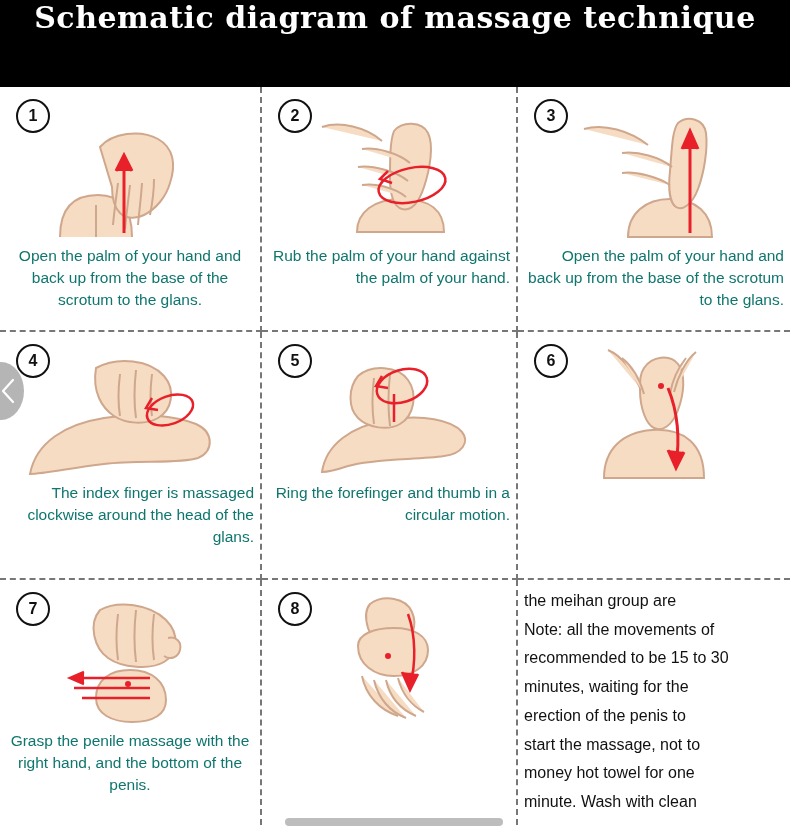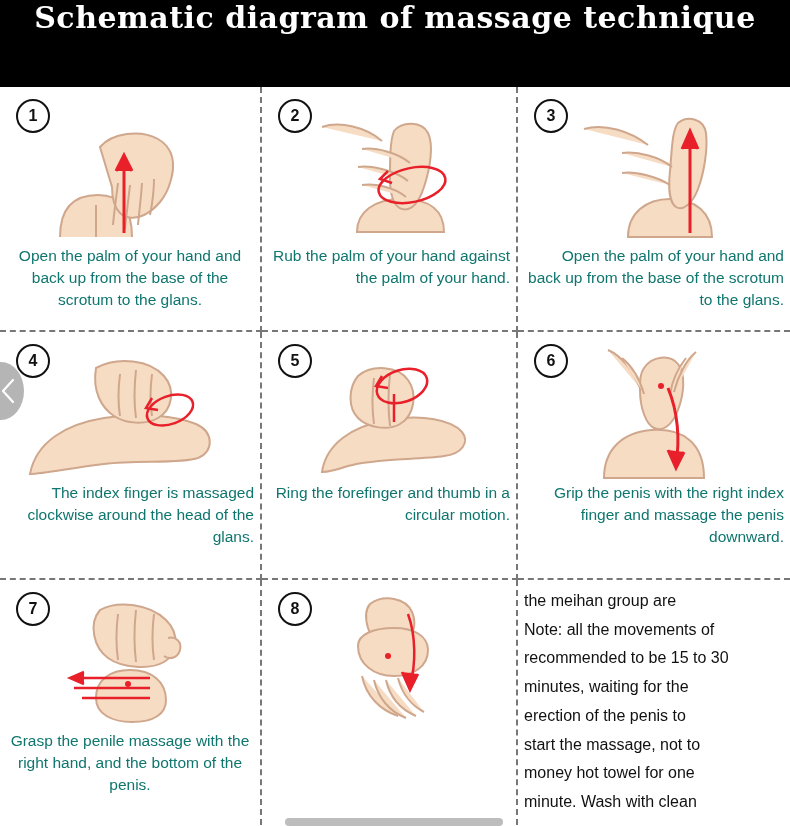--- a/index.html
+++ b/index.html
@@ -294,21 +294,20 @@
               <path d="M104 26 C114 34, 122 48, 126 62"></path>
               <path d="M168 26 C160 36, 154 50, 152 62"></path>
             </g>
             <g stroke="#e8202a" stroke-width="3" fill="none">
               <path d="M150 56 C160 80, 162 108, 158 132"></path>
               <path d="M150 118 L158 136 L166 120" fill="#e8202a"></path>
               <circle cx="143" cy="54" r="3" fill="#e8202a" stroke="none"></circle>
             </g>
           </svg>
         </div>
-        <div class="caption left">Grip the penis with the right index finger and massage the penis downward.</div>
       </div>
     </div>
 
     <div class="row row-3">
 
       <div class="cell col-1 vsep">
         <div class="art">
           <div class="badge">7</div>
           <svg class="illus" width="262" height="150" viewBox="0 0 262 150">
             <g fill="#f7dcc4" stroke="#cfa78c" stroke-width="2">

